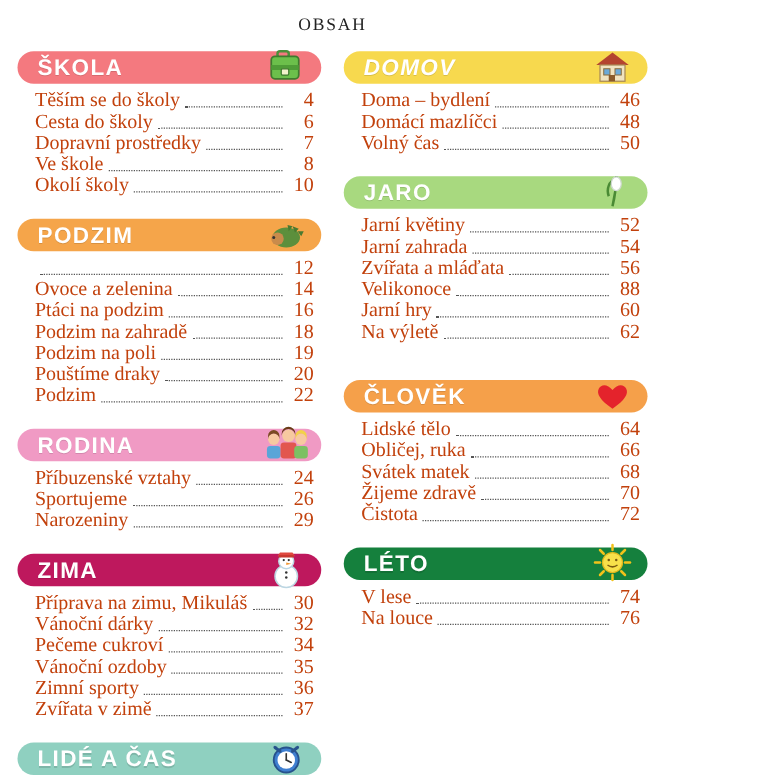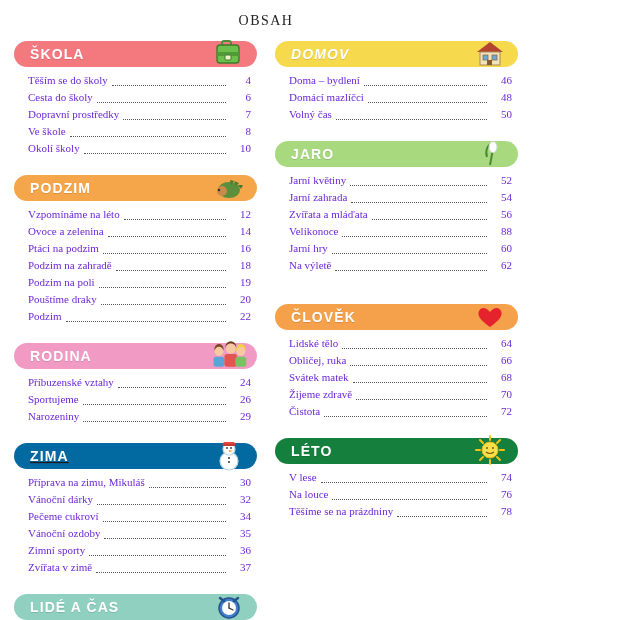--- a/index.html
+++ b/index.html
@@ -47,21 +47,21 @@
     border-radius: 13px;
     display: flex;
     align-items: center;
     padding-left: 16px;
     box-sizing: border-box;
     margin-bottom: 5px;
   }
   .banner-label {
     font-family: "Liberation Sans", sans-serif;
     font-weight: bold;
-    font-size: 14px;
+    font-size: 18px;
     letter-spacing: 1.1px;
     color: #ffffff;
     text-shadow: 0 1px 0 rgba(0,0,0,0.12);
   }
   .banner .deco {
     position: absolute;
     right: 8px;
     top: -8px;
     width: 40px;
     height: 40px;
@@ -69,23 +69,23 @@
     align-items: center;
     justify-content: center;
   }
   
   .entries {
     padding: 0 6px 0 14px;
   }
   .entry {
     display: flex;
     align-items: flex-end;
-    font-size: 11px;
+    font-size: 16px;
     line-height: 17px;
-    color: #6d28d9;
+    color: #c2410c;
     white-space: nowrap;
   }
   .entry-title {
     font-family: "Liberation Serif", serif;
   }
   .dots {
     flex: 1 1 auto;
     margin: 0 3px 3px 4px;
     border-bottom: 1px dotted #555;
     height: 1px;
@@ -164,21 +164,20 @@
               <ellipse cx="10" cy="21" rx="5" ry="5" fill="#c98b4b"></ellipse>
               <circle cx="7" cy="20" r="1.2" fill="#333"></circle>
               <path d="M22 11 l2 5 l3 -3 z" fill="#4a7a30"></path>
               <path d="M26 15 l3 4 l2 -4 z" fill="#4a7a30"></path>
               <path d="M18 10 l1 5 l3 -4 z" fill="#4a7a30"></path>
             </svg>
           </span>
         </div>
         <div class="entries">
           <div class="entry">
-            <span class="entry-title">Vzpomínáme na léto</span>
             <span class="dots"></span>
             <span class="entry-page">12</span>
           </div>
           <div class="entry">
             <span class="entry-title">Ovoce a zelenina</span>
             <span class="dots"></span>
             <span class="entry-page">14</span>
           </div>
           <div class="entry">
             <span class="entry-title">Ptáci na podzim</span>
@@ -242,21 +241,21 @@
             <span class="entry-title">Narozeniny</span>
             <span class="dots"></span>
             <span class="entry-page">29</span>
           </div>
         </div>
       </div>
 
       <div class="gap-med"></div>
 
       <div class="section">
-        <div class="banner" style="background:#0369a1;text-decoration:underline;">
+        <div class="banner" style="background:#be185d;">
           <span class="banner-label">ZIMA</span>
           <span class="deco">
             <svg class="icon-svg" width="34" height="36" viewBox="0 0 34 36">
               <circle cx="17" cy="24" r="9" fill="#ffffff" stroke="#bcd6e2" stroke-width="1.2"></circle>
               <circle cx="17" cy="12" r="6" fill="#ffffff" stroke="#bcd6e2" stroke-width="1.2"></circle>
               <path d="M10 8 h14 l-2 -3 h-10z" fill="#e0483f"></path>
               <rect x="11" y="7" width="12" height="2" fill="#c8392f"></rect>
               <circle cx="15" cy="11" r="0.9" fill="#333"></circle>
               <circle cx="19" cy="11" r="0.9" fill="#333"></circle>
               <path d="M17 13 l4 1 l-4 1z" fill="#f0952f"></path>
@@ -469,23 +468,18 @@
           <div class="entry">
             <span class="entry-title">V lese</span>
             <span class="dots"></span>
             <span class="entry-page">74</span>
           </div>
           <div class="entry">
             <span class="entry-title">Na louce</span>
             <span class="dots"></span>
             <span class="entry-page">76</span>
           </div>
-          <div class="entry">
-            <span class="entry-title">Těšíme se na prázdniny</span>
-            <span class="dots"></span>
-            <span class="entry-page">78</span>
-          </div>
         </div>
       </div>
 
     </div>
   </div>
 </div>
 
 </body></html>

